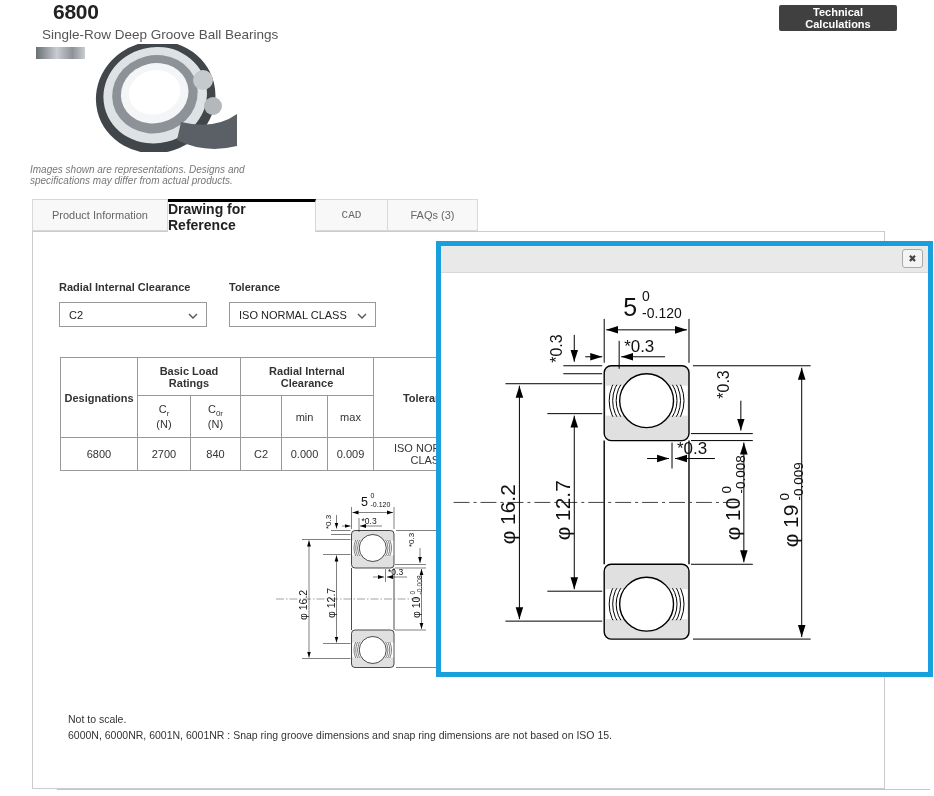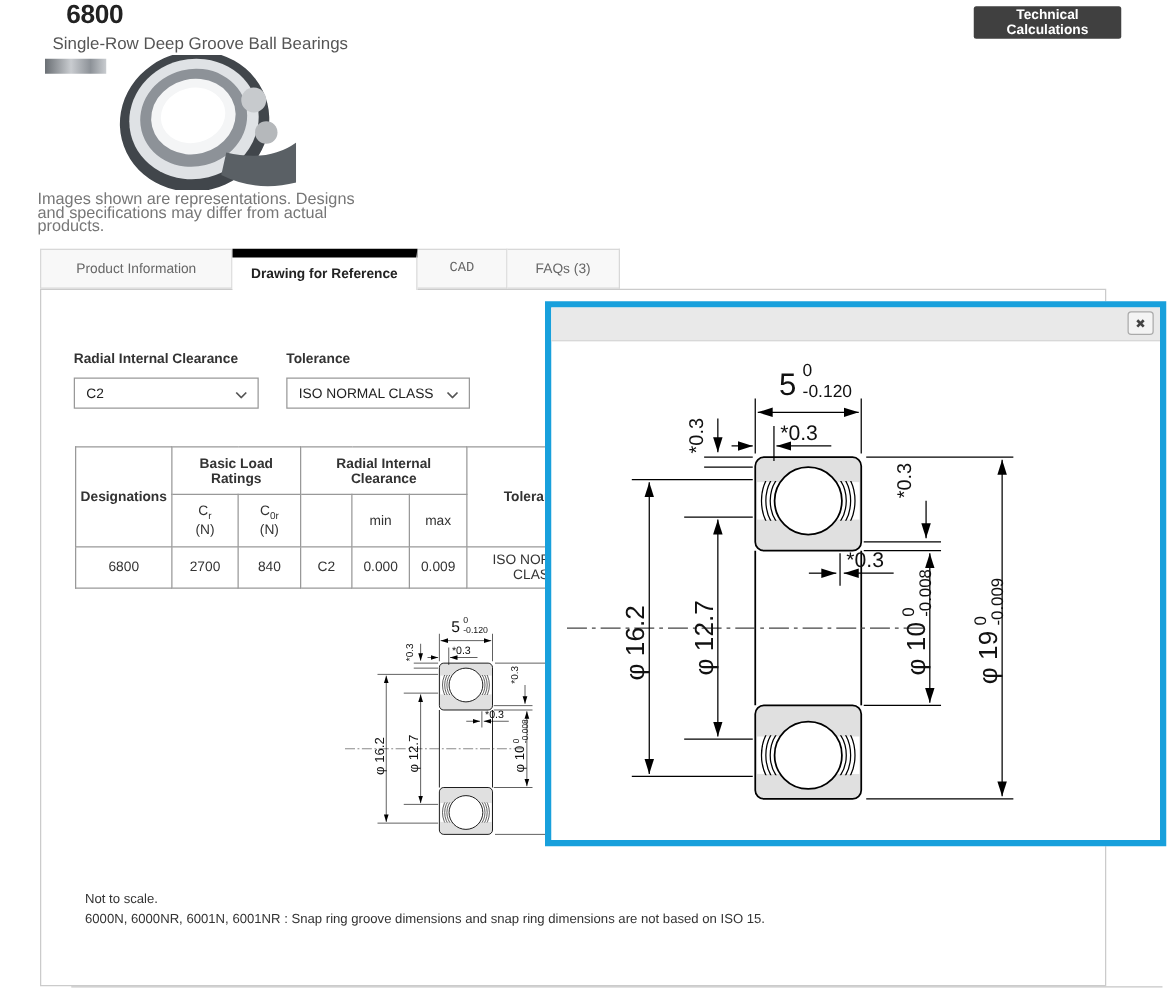--- a/index.html
+++ b/index.html
@@ -6,28 +6,28 @@
   .page{position:relative;width:934px;height:796px;background:#fff;overflow:hidden;
         font-family:"Liberation Sans",sans-serif;color:#333;}
   .title{position:absolute;left:53px;top:0px;font-size:21px;font-weight:bold;color:#222;letter-spacing:-0.3px;}
   .subtitle{position:absolute;left:42px;top:27px;font-size:13.5px;color:#555;}
   .tech-btn{position:absolute;left:779px;top:5px;width:118px;height:26px;background:#404040;color:#fff;
             font-size:11px;font-weight:bold;border:none;border-radius:2px;cursor:pointer;
             display:flex;align-items:center;justify-content:center;font-family:inherit;}
   .photo{position:absolute;left:85px;top:44px;width:152px;height:108px;overflow:hidden;background:#fff;}
   .photo-sliver{position:absolute;left:36px;top:47px;width:52px;height:12px;
             background:linear-gradient(90deg,#6a6f74,#c9ccd0 40%,#8d9298 70%,#d7dadd);}
-  .caption{position:absolute;left:30px;top:153px;width:260px;font-size:13px;line-height:11px;color:#777;}
+  .caption{position:absolute;left:30px;top:164px;width:260px;font-size:10px;line-height:11px;color:#777;font-style:italic;}
   .tabs{position:absolute;left:32px;top:199px;display:flex;z-index:2;}
   .tab{box-sizing:border-box;height:32px;border:1px solid #D8D8D8;border-left:none;background:#F8F8F8;
        color:#666;font-size:11px;display:flex;align-items:center;justify-content:center;cursor:pointer;}
   .tab:first-child{border-left:1px solid #D8D8D8;}
-  .tab.active{position:relative;height:33px;background:#fff;border-top:7px solid #000000;border-bottom:none;
-       color:#222;font-weight:bold;font-size:11px;}
-  .tw1{width:154px;}.tw2{width:148px;}.tw3{width:72px;font-family:Liberation Mono, monospace;}.tw4{width:90px;}
+  .tab.active{position:relative;height:33px;background:#fff;border-top:3px solid #000000;border-bottom:none;
+       color:#222;font-weight:bold;font-size:14px;}
+  .tw1{width:136px;}.tw2{width:148px;}.tw3{width:72px;font-family:Liberation Mono, monospace;}.tw4{width:90px;}
   .panel{position:absolute;left:32px;top:231px;width:853px;height:558px;box-sizing:border-box;
          border:1px solid #CBCBCB;background:#fff;}
   .flabel{position:absolute;font-size:11px;font-weight:bold;color:#333;}
   .fl1{left:59px;top:281px;} .fl2{left:229px;top:281px;}
   .select{position:absolute;top:302px;height:25px;box-sizing:border-box;border:1px solid #999;background:#fff;
           font-size:11px;color:#222;display:flex;align-items:center;padding-left:9px;cursor:pointer;}
   .sel1{left:59px;width:148px;} .sel2{left:229px;width:147px;}
   .select svg{position:absolute;right:8px;top:10px;}
   table.spec{position:absolute;left:60px;top:357px;border-collapse:collapse;font-size:11px;color:#333;
           background:#fff;}

